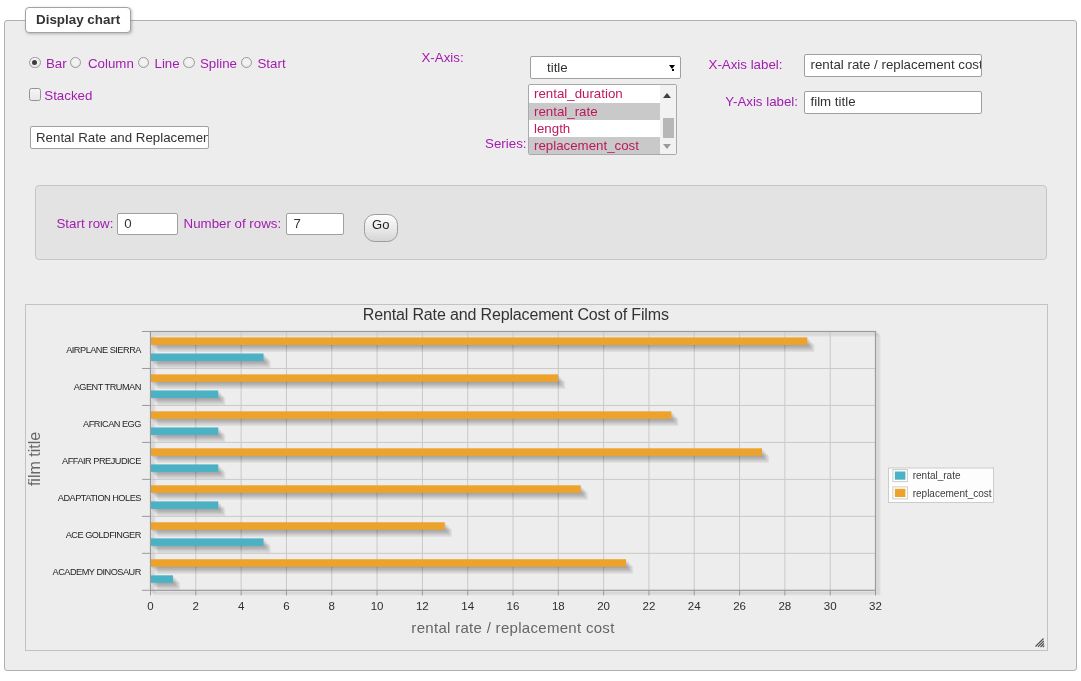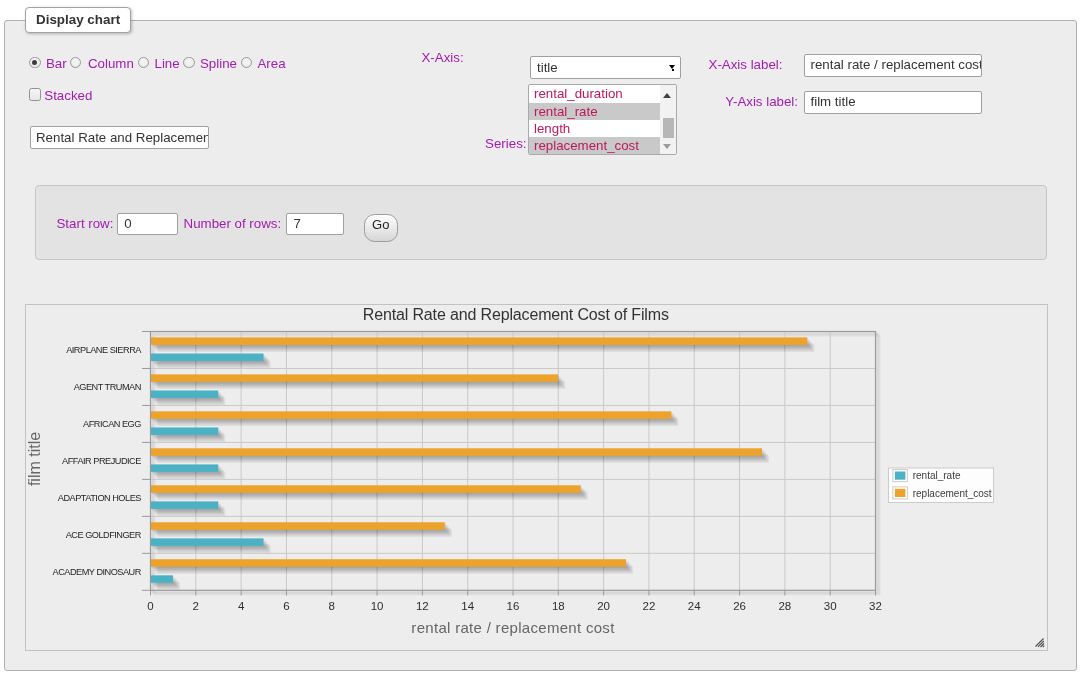--- a/index.html
+++ b/index.html
@@ -21,29 +21,29 @@
 
   <div class="radio on" style="left:29px;top:56.6px;"></div>
     <div class="lbl" style="left:46px;top:54.5px;">Bar</div>
   <div class="radio" style="left:69.5px;top:56.6px;"></div>
     <div class="lbl" style="left:88px;top:54.5px;">Column</div>
   <div class="radio" style="left:137.5px;top:56.6px;"></div>
     <div class="lbl" style="left:154.5px;top:54.5px;">Line</div>
   <div class="radio" style="left:183px;top:56.6px;"></div>
     <div class="lbl" style="left:200px;top:54.5px;">Spline</div>
   <div class="radio" style="left:240.5px;top:56.6px;"></div>
-    <div class="lbl" style="left:257.5px;top:54.5px;">Area</div>
+    <div class="lbl" style="left:257.5px;top:54.5px;">Start</div>
 
   <div class="chk" style="left:28.5px;top:88px;"></div>
     <div class="lbl" style="left:44.3px;top:86.7px;">Stacked</div>
 
   <div class="inp" style="left:30px;top:125.5px;width:179px;height:23px;line-height:21px;padding-left:5px;">Rental Rate and Replacement Cost of Films</div>
 
   <div class="lbl" style="left:421.5px;top:49px;width:105px;text-align:left;">X-Axis:</div>
-  <div class="inp" style="left:530px;top:56.4px;width:151px;height:23px;line-height:21px;padding-left:6px;">title</div>
+  <div class="inp" style="left:530px;top:56.4px;width:151px;height:23px;line-height:21px;padding-left:16px;">title</div>
   <div class="abs" style="left:669.3px;top:65px;width:0;height:0;border-left:3.4px solid transparent;border-right:3.4px solid transparent;border-top:4.4px solid #000;"></div>
   <div class="abs" style="left:671.6px;top:68.6px;width:2.2px;height:2.3px;background:#000;"></div>
 
   <div class="lbl" style="left:421.5px;top:134.7px;width:105px;text-align:right;">Series:</div>
   <div class="abs" style="left:528px;top:84.3px;width:148.5px;height:71px;border:1px solid #a9a9a9;border-radius:2px;background:#fff;overflow:hidden;">
     <div class="abs opt" style="top:0.00px;">rental_duration</div>
     <div class="abs opt" style="top:17.25px;background:#c9c9c9;">rental_rate</div>
     <div class="abs opt" style="top:34.50px;">length</div>
     <div class="abs opt" style="top:51.75px;background:#c9c9c9;">replacement_cost</div>
     <div class="abs" style="left:130.5px;top:0;width:16.5px;height:69px;background:#f2f2f2;"></div>

